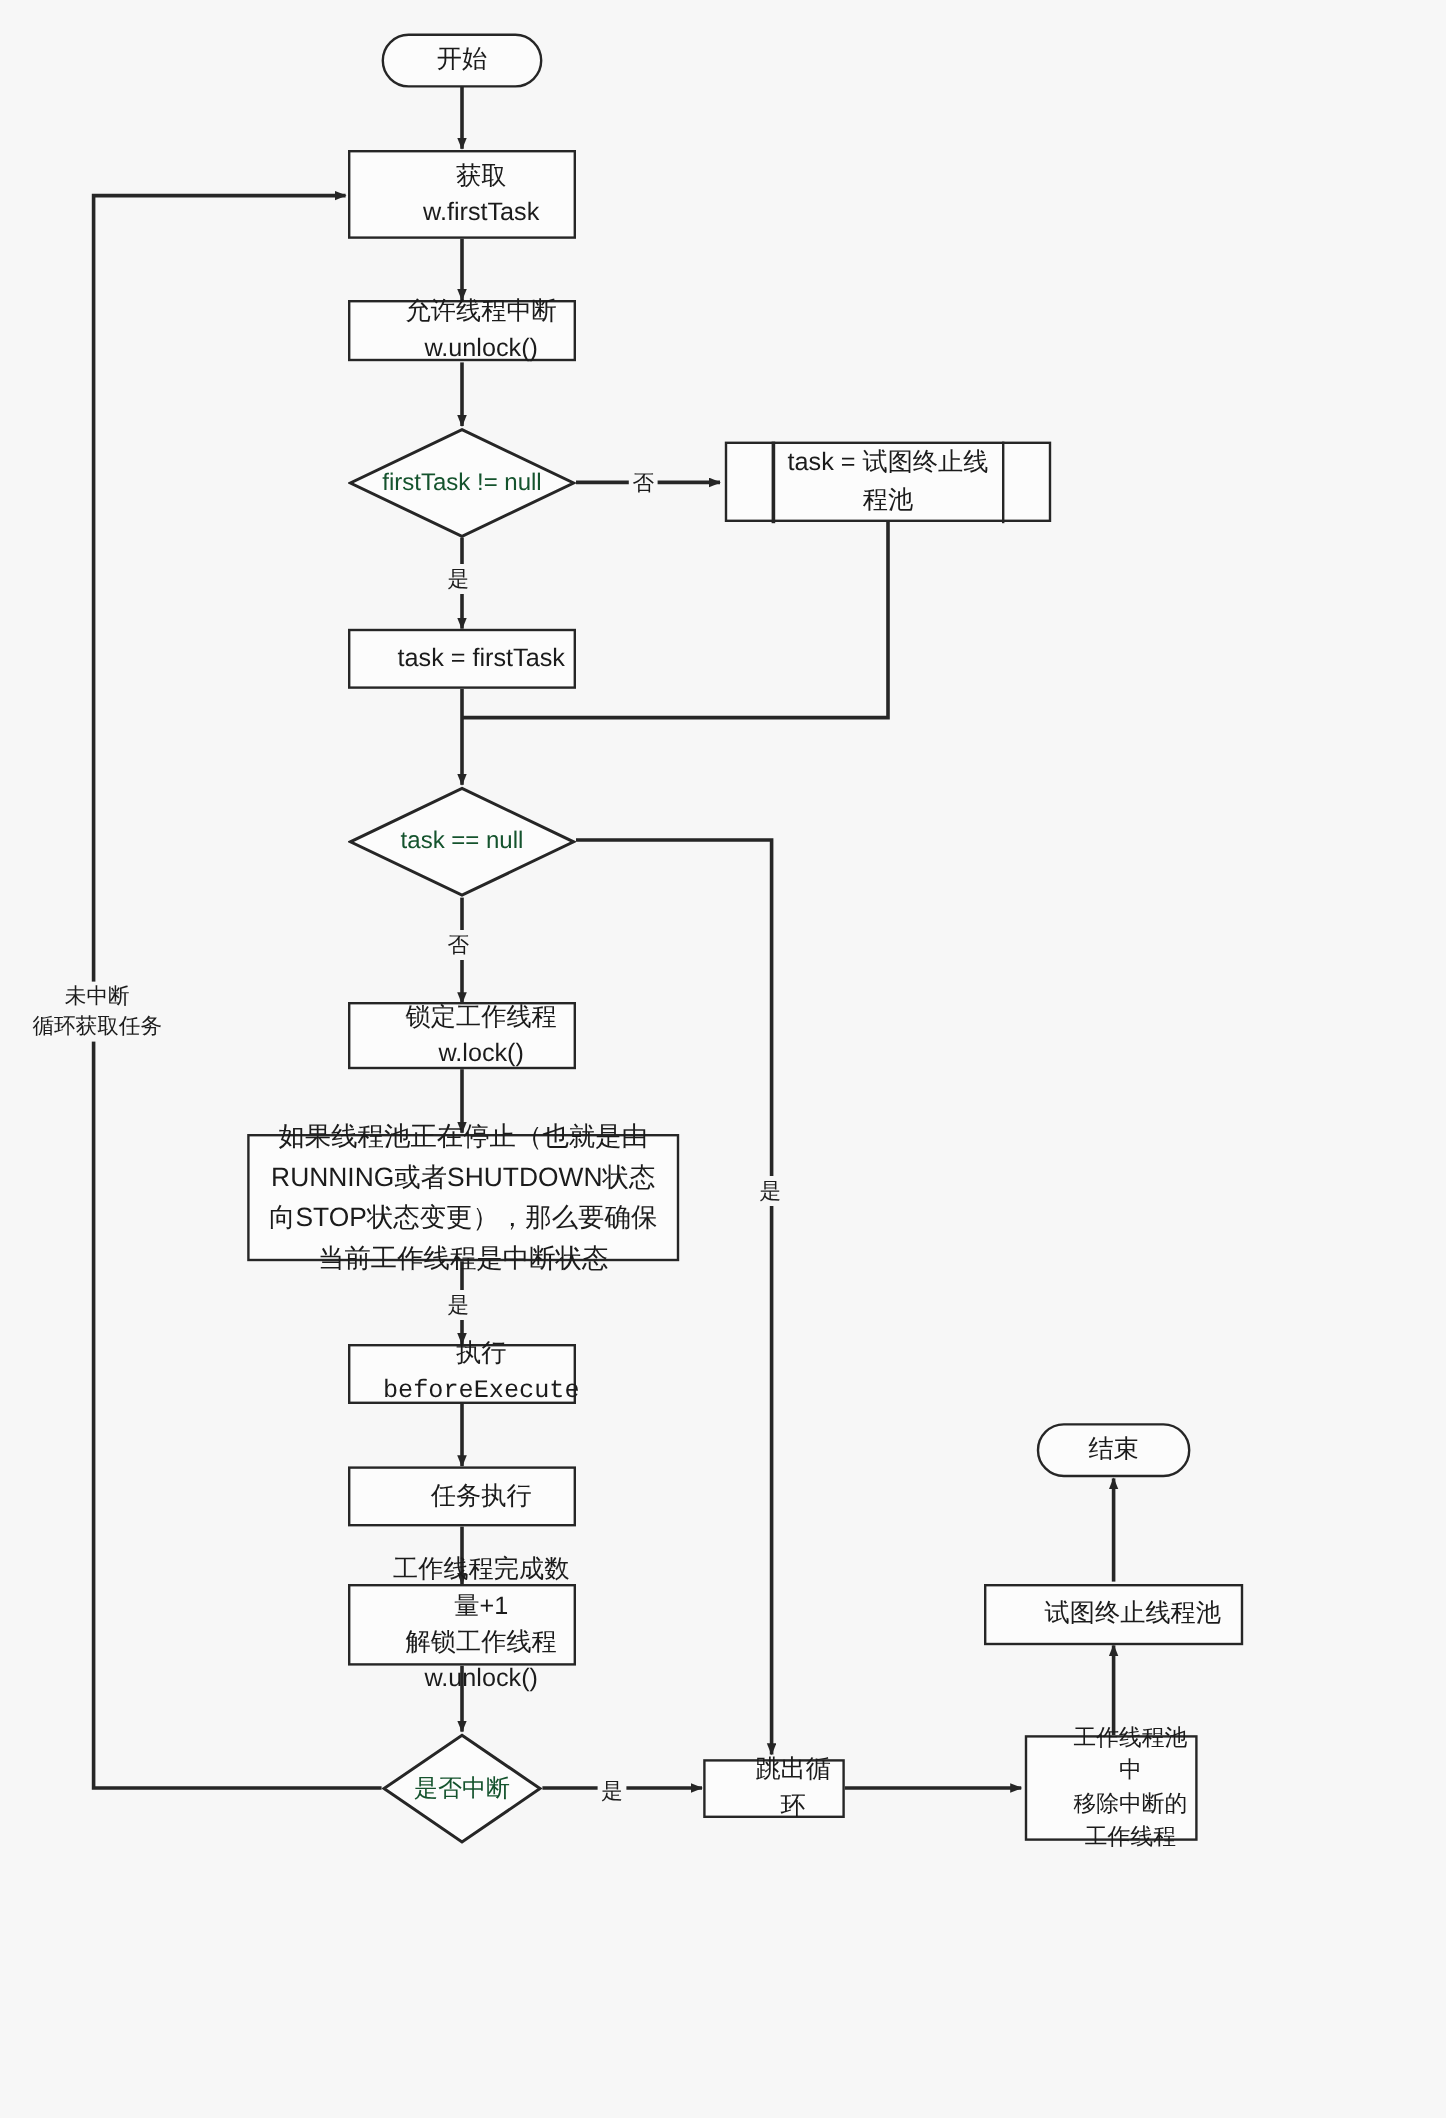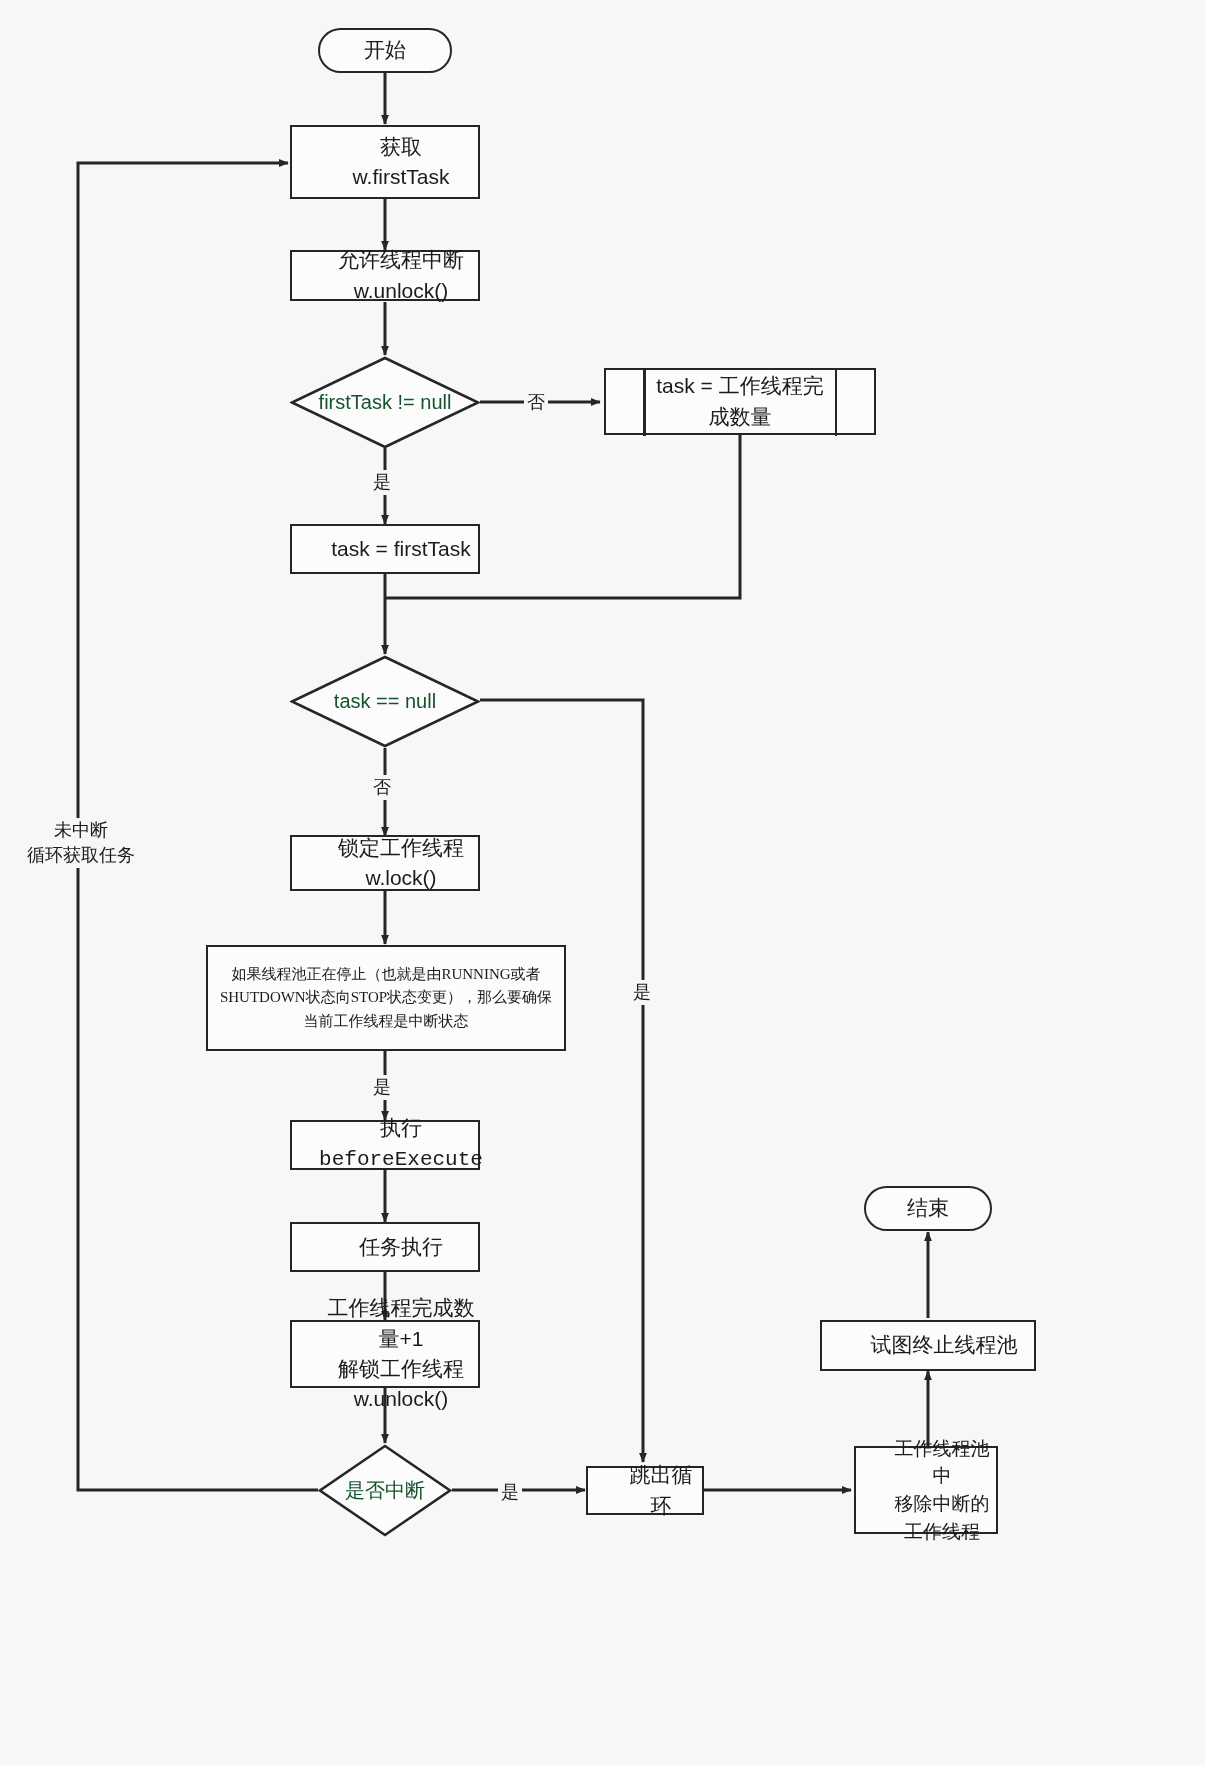--- a/index.html
+++ b/index.html
@@ -29,24 +29,23 @@
   .terminator{border-radius:28px;}
   .process{border-radius:0;padding-left:32px;}
   .predef{border-left-width:2.5px;border-right-width:2.5px;}
   .predef .bar-l,.predef .bar-r{
     position:absolute;top:-2.5px;bottom:-2.5px;width:2.5px;background:#262626;
   }
   .predef .bar-l{left:37px;}
   .predef .bar-r{right:37px;}
   .predef .ptext{padding:0 46px;}
   .para{
-    font-size:15px;
+    font-size:22px;
     line-height:1.55;
     padding:6px 10px;
-    font-family:Liberation Serif, serif;
   }
   .decision{
     position:absolute;
     z-index:3;
   }
   .decision svg{display:block;position:absolute;left:0;top:0;}
   .decision .dtext{
     position:absolute;left:0;top:0;right:0;bottom:0;
     display:flex;align-items:center;justify-content:center;
     font-size:20px;color:#14532d;text-align:center;
@@ -136,21 +135,21 @@
   <div class="decision" style="left:290px;top:356px;width:190px;height:93px;">
     <svg width="190" height="93">
       <polygon points="95,2 188,46.5 95,91 2,46.5" fill="#fcfcfc" stroke="#262626" stroke-width="2.5"></polygon>
     </svg>
     <div class="dtext">firstTask != null</div>
   </div>
 
   <div class="node predef" style="left:604px;top:368px;width:272px;height:67px;">
     <span class="bar-l"></span>
     <span class="bar-r"></span>
-    <span class="ptext">task = 工作线程完成数量</span>
+    <span class="ptext">task = 试图终止线程池</span>
   </div>
 
   <div class="node process" style="left:290px;top:524px;width:190px;height:50px;">
     <span>task = firstTask</span>
   </div>
 
   <div class="decision" style="left:290px;top:655px;width:190px;height:93px;">
     <svg width="190" height="93">
       <polygon points="95,2 188,46.5 95,91 2,46.5" fill="#fcfcfc" stroke="#262626" stroke-width="2.5"></polygon>
     </svg>

